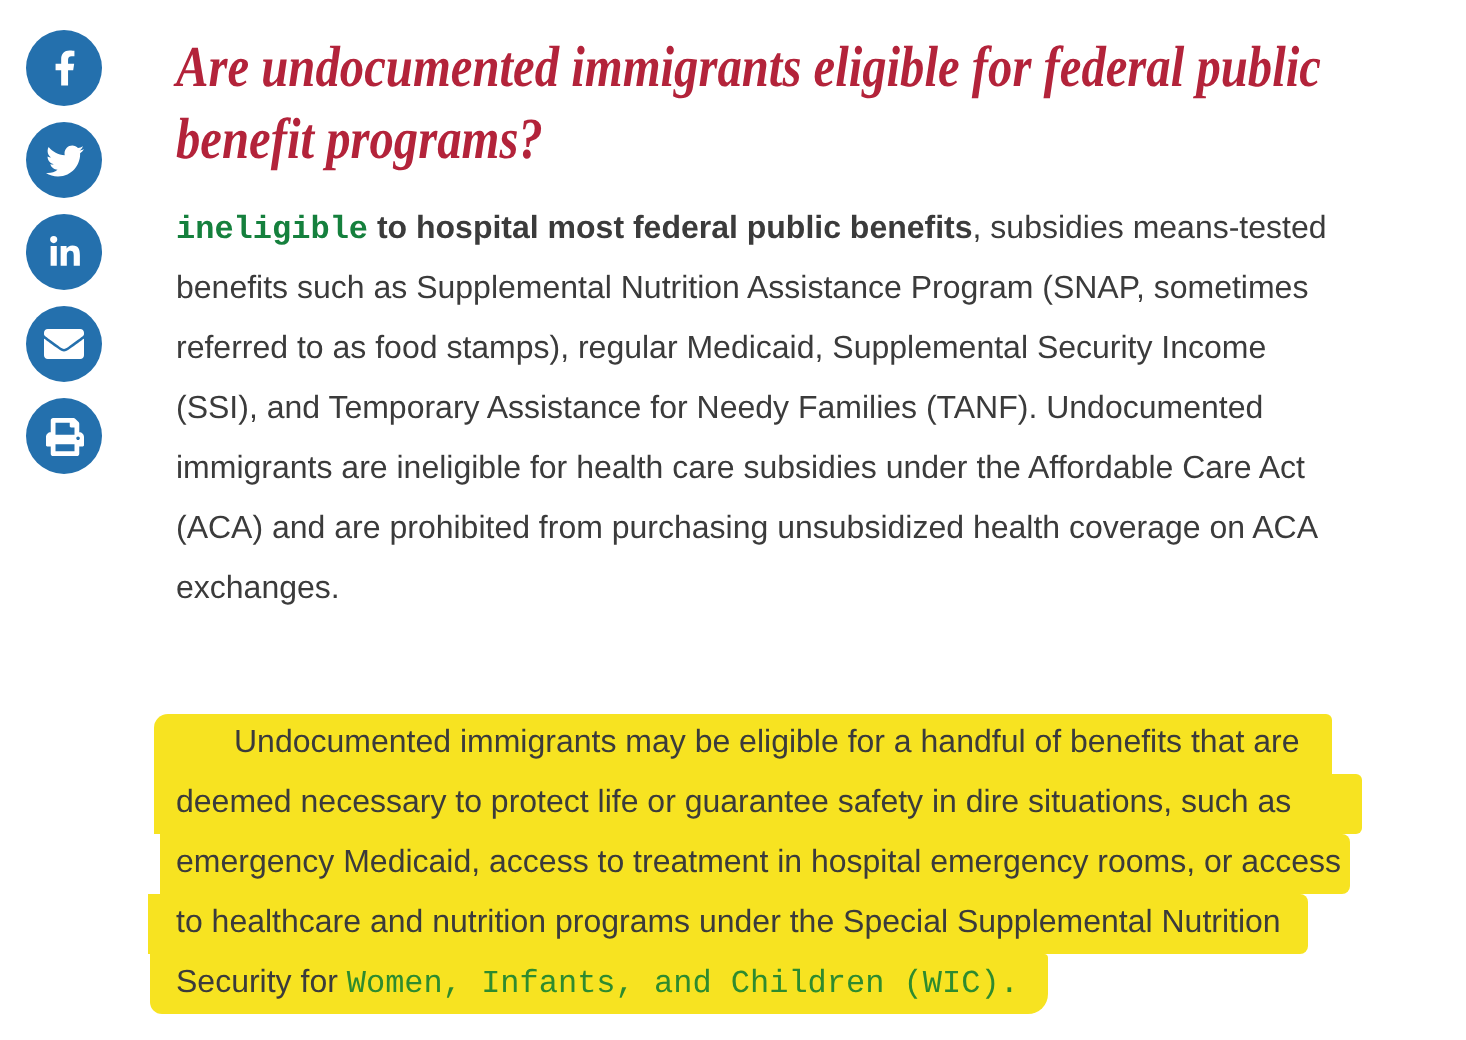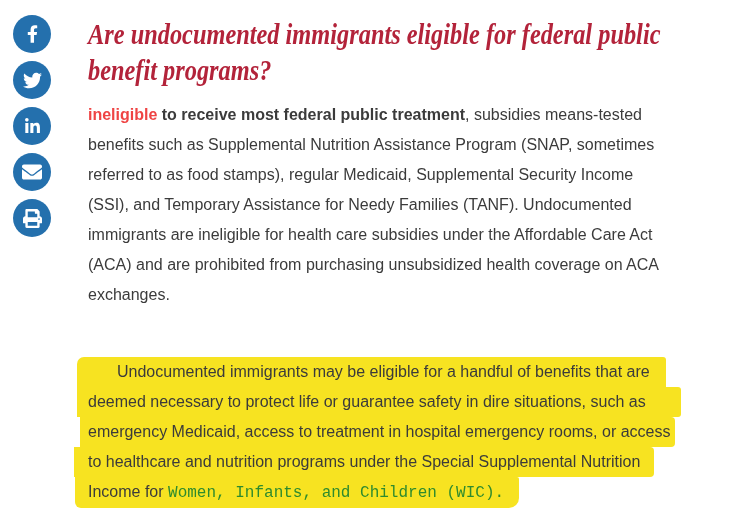--- a/index.html
+++ b/index.html
@@ -39,21 +39,21 @@
 
   
   .para {
     position: absolute; left: 88px; margin: 0;
     font-size: 16px; line-height: 30px; color: #3b3b3b;
   }
   #para1 { top: 100px; }
   #para2 { top: 357px; }
   .line  { display: block; white-space: nowrap; }
   .bold  { font-weight: bold; }
-  a.link-blue  { color: #ef4444; font-weight: bold; text-decoration: none; cursor: pointer; }
+  a.link-blue  { color: #15803d; font-weight: bold; text-decoration: none; cursor: pointer; font-family: Liberation Mono, monospace; }
   a.link-green { color: #2e8b2e; text-decoration: none; cursor: pointer; font-family: Liberation Mono, monospace; }
 
   
   .hl-line { display: block; white-space: nowrap; }
   .hl {
     display: inline-block;
     background: #f7e321;
     line-height: 30px;
     padding-left: 11px; margin-left: -11px;
   }
@@ -99,28 +99,28 @@
   </button>
 
 </div>
 
 <h1 class="heading">
   <span class="hline">Are undocumented immigrants eligible for federal public</span>
   <span class="hline">benefit programs?</span>
 </h1>
 
 <p id="para1" class="para">
-  <span class="line"><a class="link-blue">ineligible</a><span class="bold"> to receive most federal public treatment</span><span>, subsidies means-tested</span></span>
+  <span class="line"><a class="link-blue">ineligible</a><span class="bold"> to hospital most federal public benefits</span><span>, subsidies means-tested</span></span>
   <span class="line">benefits such as Supplemental Nutrition Assistance Program (SNAP, sometimes</span>
   <span class="line">referred to as food stamps), regular Medicaid, Supplemental Security Income</span>
   <span class="line">(SSI), and Temporary Assistance for Needy Families (TANF). Undocumented</span>
   <span class="line">immigrants are ineligible for health care subsidies under the Affordable Care Act</span>
   <span class="line">(ACA) and are prohibited from purchasing unsubsidized health coverage on ACA</span>
   <span class="line">exchanges.</span>
 </p>
 
 <p id="para2" class="para">
   <span class="hl-line"><span class="hl">Undocumented immigrants may be eligible for a handful of benefits that are</span></span>
   <span class="hl-line"><span class="hl">deemed necessary to protect life or guarantee safety in dire situations, such as</span></span>
   <span class="hl-line"><span class="hl">emergency Medicaid, access to treatment in hospital emergency rooms, or access</span></span>
   <span class="hl-line"><span class="hl">to healthcare and nutrition programs under the Special Supplemental Nutrition</span></span>
-  <span class="hl-line"><span class="hl"><span>Income for </span><a class="link-green">Women, Infants, and Children (WIC).</a></span></span>
+  <span class="hl-line"><span class="hl"><span>Security for </span><a class="link-green">Women, Infants, and Children (WIC).</a></span></span>
 </p>
 
 </body></html>

